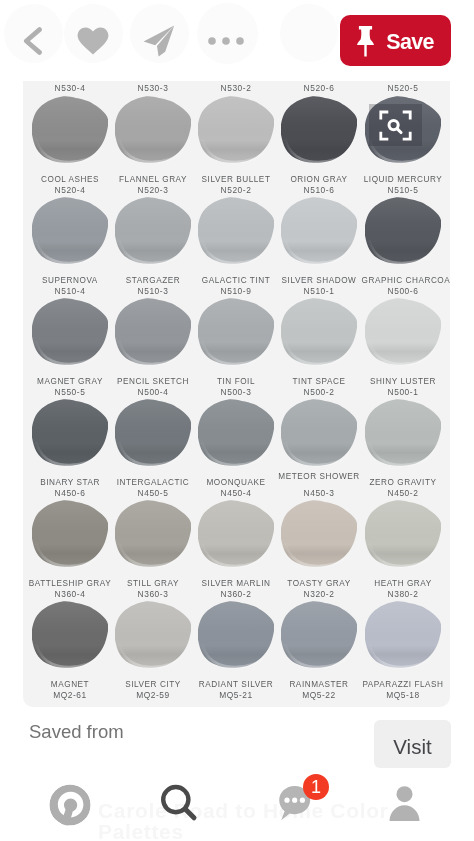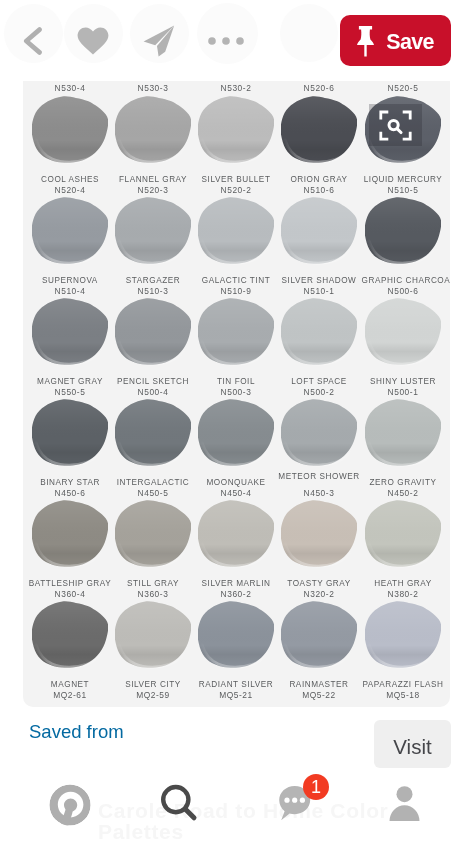--- a/index.html
+++ b/index.html
@@ -20,21 +20,21 @@
   .grid { position:absolute; left:0; top:0; width:427px; }
   .blob { position:absolute; width:76px; height:69px; }
   .cname { position:absolute; width:83px; text-align:center; font-size:8.2px; color:#5a5c5e;
            letter-spacing:0.55px; white-space:nowrap; line-height:1; }
   .ccode { position:absolute; width:83px; text-align:center; font-size:8.4px; color:#5a5c5e;
            letter-spacing:0.55px; white-space:nowrap; line-height:1; }
   .vsearch { position:absolute; left:369px; top:104px; width:53px; height:42px; background:rgba(35,36,42,0.26); }
 
   
   .attr { position:absolute; left:0; top:0px; width:474px; height:841px; }
-  .saved-from { position:absolute; left:29px; top:722px; font-size:18.5px; color:#0369a1; line-height:1.1; }
+  .saved-from { position:absolute; left:29px; top:722px; font-size:18.5px; color:#737373; line-height:1.1; }
   .domain { position:absolute; left:29px; top:744px; font-size:19px; font-weight:bold; color:#333336; line-height:1.1; }
   .visit-btn { position:absolute; left:374px; top:720px; width:77px; height:48px; background:#efefef;
                border-radius:6px; display:flex; align-items:center; justify-content:center; }
   .visit-label { font-size:20.5px; font-weight:normal; color:#45464a; position:relative; top:3px; }
 
   
   .ghost { position:absolute; left:98px; top:800px; width:360px; color:#f6f6f6; font-size:21px;
            font-weight:bold; line-height:21px; letter-spacing:0.65px; }
 
   
@@ -424,21 +424,21 @@
                 <stop offset="0.22" stop-color="#ffffff" stop-opacity="0.30"></stop>
                 <stop offset="0.55" stop-color="#ffffff" stop-opacity="0.34"></stop>
                 <stop offset="0.85" stop-color="#ffffff" stop-opacity="0.16"></stop>
                 <stop offset="1" stop-color="#ffffff" stop-opacity="0.0"></stop>
               </linearGradient>
             </defs>
             <path d="M33.53,0.00 C38.68,-0.64 43.64,0.67 48.43,1.57 C53.22,2.47 57.46,3.10 62.25,5.38 C67.04,7.66 73.53,11.94 77.15,15.25 C80.78,18.56 83.10,21.25 84.00,25.23 C84.90,29.21 83.70,34.50 82.56,39.14 C81.42,43.77 79.83,48.72 77.15,53.04 C74.47,57.36 70.72,61.88 66.45,65.04 C62.19,68.20 57.22,70.66 51.55,71.99 C45.89,73.32 38.47,73.67 32.45,73.00 C26.42,72.33 19.93,70.44 15.38,67.95 C10.84,65.47 7.73,62.38 5.17,58.09 C2.60,53.79 0.78,47.13 0.00,42.16 C-0.78,37.19 -0.48,32.74 0.48,28.26 C1.44,23.77 2.92,19.06 5.77,15.25 C8.61,11.44 12.92,7.92 17.55,5.38 C22.17,2.84 28.38,0.64 33.53,0.00 Z" fill="#c0c4c5"></path>
             <path d="M33.53,0.00 C38.68,-0.64 43.64,0.67 48.43,1.57 C53.22,2.47 57.46,3.10 62.25,5.38 C67.04,7.66 73.53,11.94 77.15,15.25 C80.78,18.56 83.10,21.25 84.00,25.23 C84.90,29.21 83.70,34.50 82.56,39.14 C81.42,43.77 79.83,48.72 77.15,53.04 C74.47,57.36 70.72,61.88 66.45,65.04 C62.19,68.20 57.22,70.66 51.55,71.99 C45.89,73.32 38.47,73.67 32.45,73.00 C26.42,72.33 19.93,70.44 15.38,67.95 C10.84,65.47 7.73,62.38 5.17,58.09 C2.60,53.79 0.78,47.13 0.00,42.16 C-0.78,37.19 -0.48,32.74 0.48,28.26 C1.44,23.77 2.92,19.06 5.77,15.25 C8.61,11.44 12.92,7.92 17.55,5.38 C22.17,2.84 28.38,0.64 33.53,0.00 Z" fill="url(#g23)"></path>
             <path d="M4.5,48 C8,58.5 14,65.5 22.5,69.2 C33,73.8 49,73.4 60,69.5 C69,66.3 76,60 80,52" fill="none" stroke="url(#rg23)" stroke-width="3.0" stroke-linecap="round"></path>
           </svg></div>
-    <div class="cname" style="left:254.5px;top:297px">LOFT SPACE</div>
+    <div class="cname" style="left:254.5px;top:297px">TINT SPACE</div>
     <div class="ccode" style="left:254.5px;top:307px">N500-2</div>
     <div class="blob" style="left:342px;top:216px"><svg viewBox="0 0 84 73" width="76" height="69" xmlns="http://www.w3.org/2000/svg">
             <defs>
               <linearGradient id="g24" x1="0" y1="0" x2="0" y2="1">
                 <stop offset="0" stop-color="#ffffff" stop-opacity="0.09"></stop>
                 <stop offset="0.35" stop-color="#ffffff" stop-opacity="0.02"></stop>
                 <stop offset="0.66" stop-color="#000000" stop-opacity="0"></stop>
                 <stop offset="0.80" stop-color="#000000" stop-opacity="0.08"></stop>
                 <stop offset="0.90" stop-color="#000000" stop-opacity="0.04"></stop>
                 <stop offset="1" stop-color="#000000" stop-opacity="0.01"></stop>

